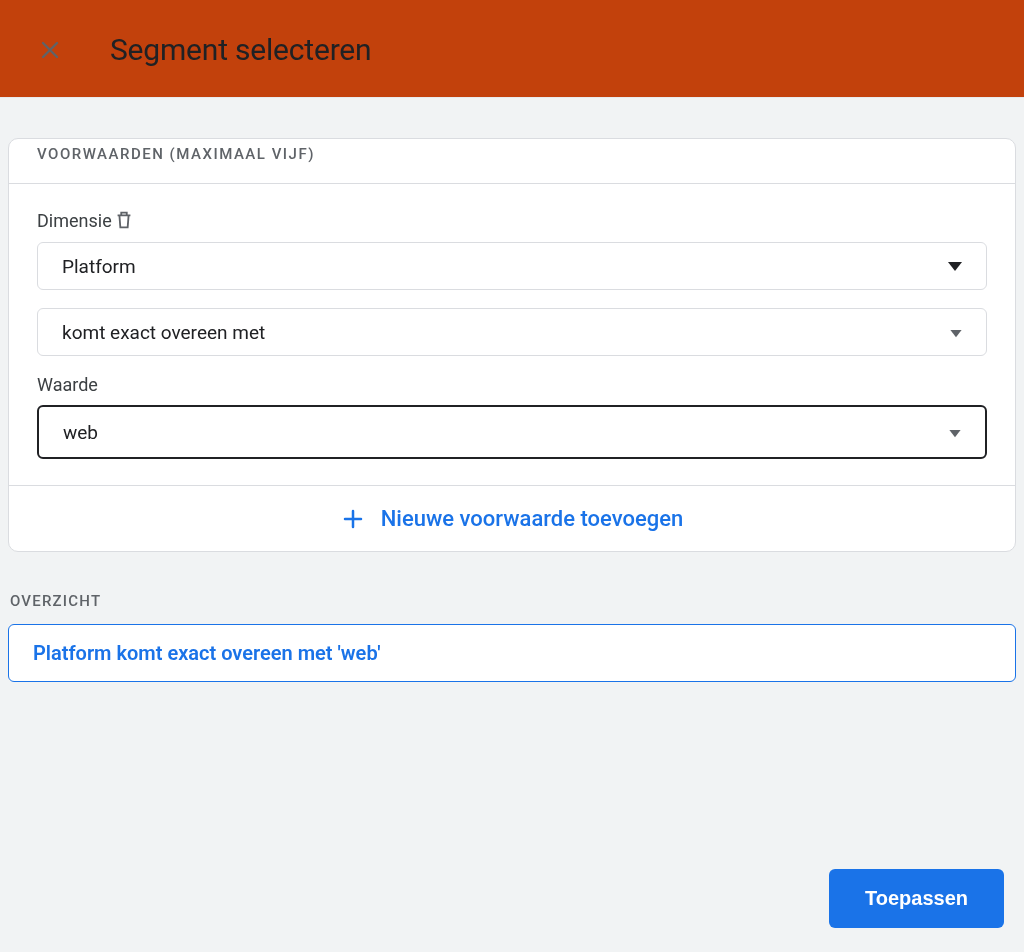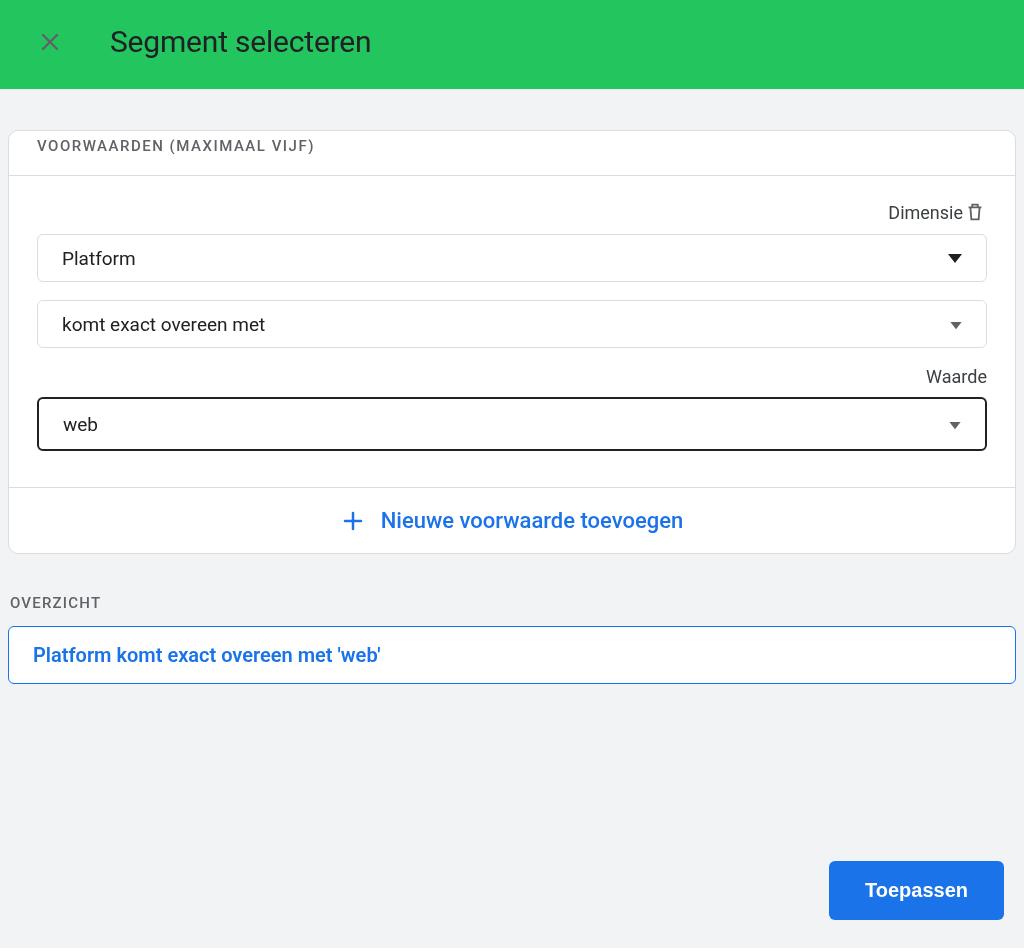--- a/index.html
+++ b/index.html
@@ -8,22 +8,22 @@
     font-family: 'Google Sans', Roboto, Arial, sans-serif;
     background: #fff;
     color: #202124;
     width: 1024px;
     height: 952px;
     overflow: hidden;
   }
   .header {
     display: flex;
     align-items: center;
-    padding: 24px 24px 30px 34px;
-    background: #22c55e;
+    padding: 32px 24px 30px 34px;
+    background: #c2410c;
     border-bottom: 1px solid #e8eaed;
   }
   .close-btn {
     width: 32px;
     height: 32px;
     display: flex;
     align-items: center;
     justify-content: center;
     cursor: pointer;
     color: #5f6368;
@@ -56,21 +56,21 @@
     color: #5f6368;
     font-weight: 500;
   }
   .form-body {
     padding: 24px 28px 26px 28px;
   }
   .field { margin-bottom: 18px; }
   .field-header {
     display: flex;
     align-items: center;
-    justify-content: flex-end;
+    justify-content: flex-start;
     margin-bottom: 10px;
   }
   .field-label-row {
     display: flex;
     align-items: center;
     gap: 6px;
   }
   .field-label {
     font-size: 18px;
     color: #3c4043;
@@ -202,21 +202,21 @@
         <div class="select">
           <span class="select-value">komt exact overeen met</span>
           <span class="caret">
             <svg viewBox="0 0 14 10" fill="#5f6368">
                 <polygon points="0,0 14,0 7,9"></polygon>
               </svg>
           </span>
         </div>
       </div>
 
-      <div class="field" style="margin-bottom:10px">
+      <div class="field" style="margin-bottom:0">
         <div class="field-header">
           <div class="field-label-row">
             <span class="field-label">Waarde</span>
           </div>
         </div>
         <div class="select focused">
           <span class="select-value">web</span>
           <span class="caret">
             <svg viewBox="0 0 14 10" fill="#5f6368">
                 <polygon points="0,0 14,0 7,9"></polygon>

